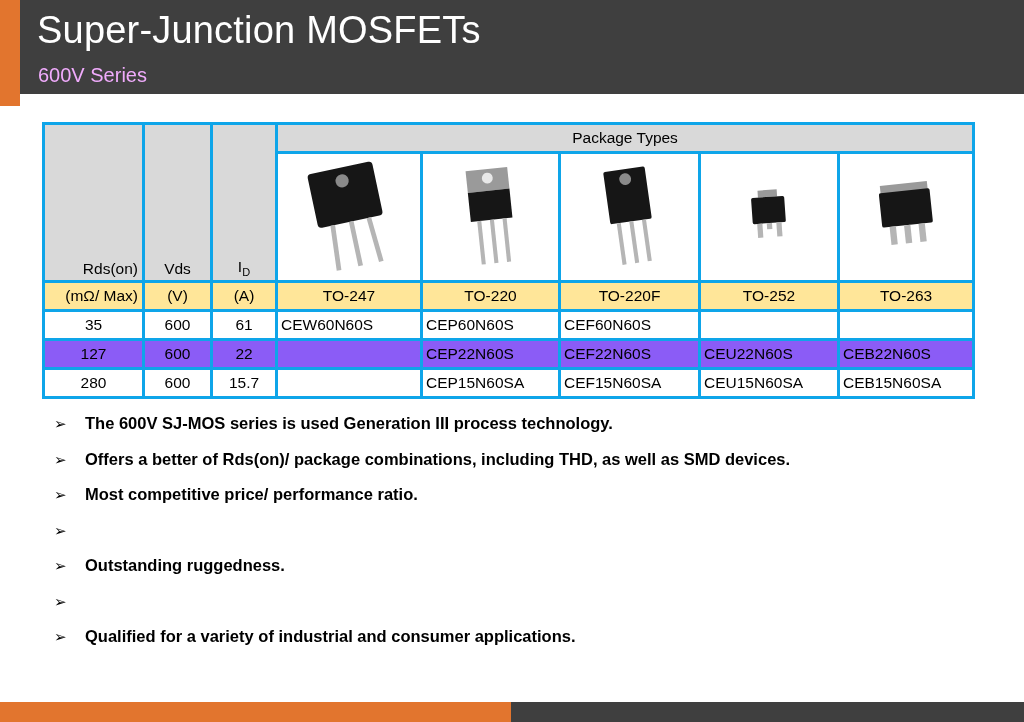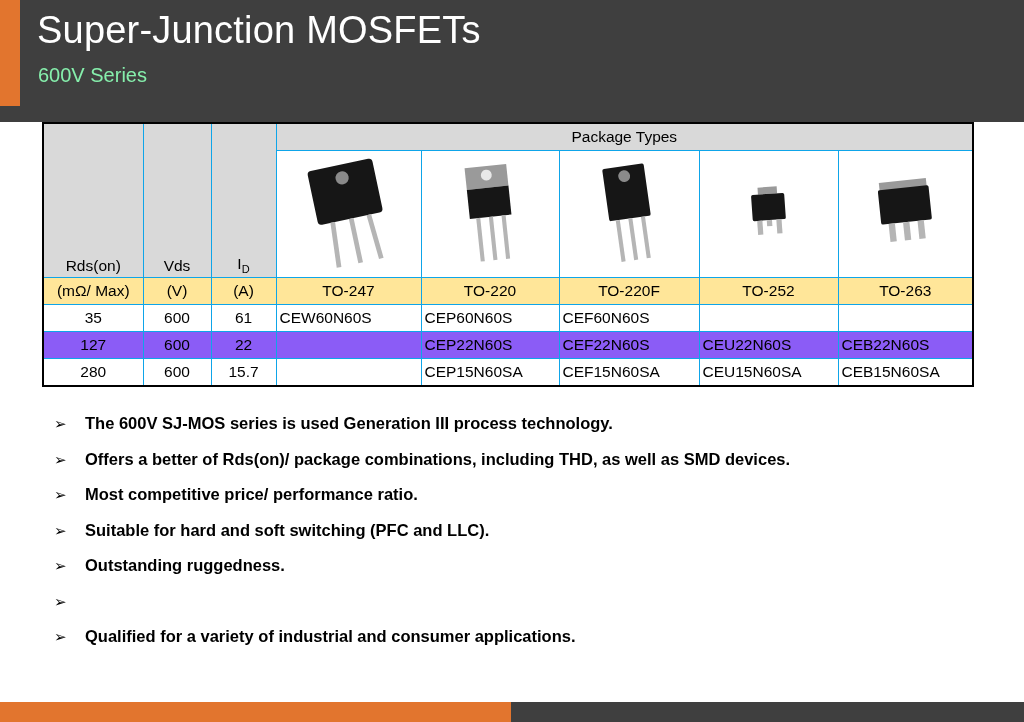--- a/index.html
+++ b/index.html
@@ -11,21 +11,21 @@
     font-family: "Liberation Sans", sans-serif;
     overflow: hidden;
     position: relative;
   }
 
   
   .header {
     position: absolute;
     top: 0; left: 0;
     width: 1024px;
-    height: 122px;
+    height: 94px;
     background: #3f3f3f;
   }
   .accent-strip {
     position: absolute;
     top: 0; left: 0;
     width: 20px;
     height: 106px;
     background: #e2752e;
     z-index: 2;
   }
@@ -36,57 +36,57 @@
     margin: 0;
     color: #ffffff;
     font-size: 38px;
     font-weight: 500;
     letter-spacing: 0.2px;
   }
   .subtitle {
     position: absolute;
     left: 38px;
     top: 64px;
-    color: #86efac;
+    color: #f0abfc;
     font-size: 20px;
     font-weight: 400;
   }
 
   
   .spec-table {
     position: absolute;
     left: 42px;
     top: 122px;
     width: 930px;
     border-collapse: collapse;
     table-layout: fixed;
     font-size: 15.5px;
     color: #000;
     border: 2px solid #000;
   }
   .spec-table td {
-    border: 1px solid #0ea5e9;
+    border: 3px solid #0ea5e9;
     padding: 0 4px;
     overflow: hidden;
     white-space: nowrap;
     height: 26px;
   }
   tr.r-images td {
     height: 122px;
     padding: 2px;
     text-align: center;
     vertical-align: middle;
     background: #ffffff;
   }
   tr.r-names td { background: #ffe699; }
   tr.row-blue td { background: #8b5cf6; }
   .gray { background: #d9d9d9; }
   .vbottom { vertical-align: bottom; padding-bottom: 2px !important; }
   .center { text-align: center; }
-  .left { text-align: center; }
+  .left { text-align: right; }
   .part { text-align: left; padding-left: 3px !important; margin-top: 20px; }
   .spec-table sub { font-size: 11px; }
 
   .pkg-svg { display: block; margin: 0 auto; }
 
   
   .bullets {
     position: absolute;
     left: 54px;
     top: 413px;
@@ -263,21 +263,20 @@
   <li>
       <span class="marker">➢</span>
       <span>Offers a better of Rds(on)/ package combinations, including THD, as well as SMD devices.</span>
     </li>
   <li>
       <span class="marker">➢</span>
       <span>Most competitive price/ performance ratio.</span>
     </li>
   <li>
       <span class="marker">➢</span>
-      <span>Suitable for hard and soft switching (PFC and LLC).</span>
     </li>
   <li>
       <span class="marker">➢</span>
       <span>Outstanding ruggedness.</span>
     </li>
   <li>
       <span class="marker">➢</span>
     </li>
   <li>
       <span class="marker">➢</span>

